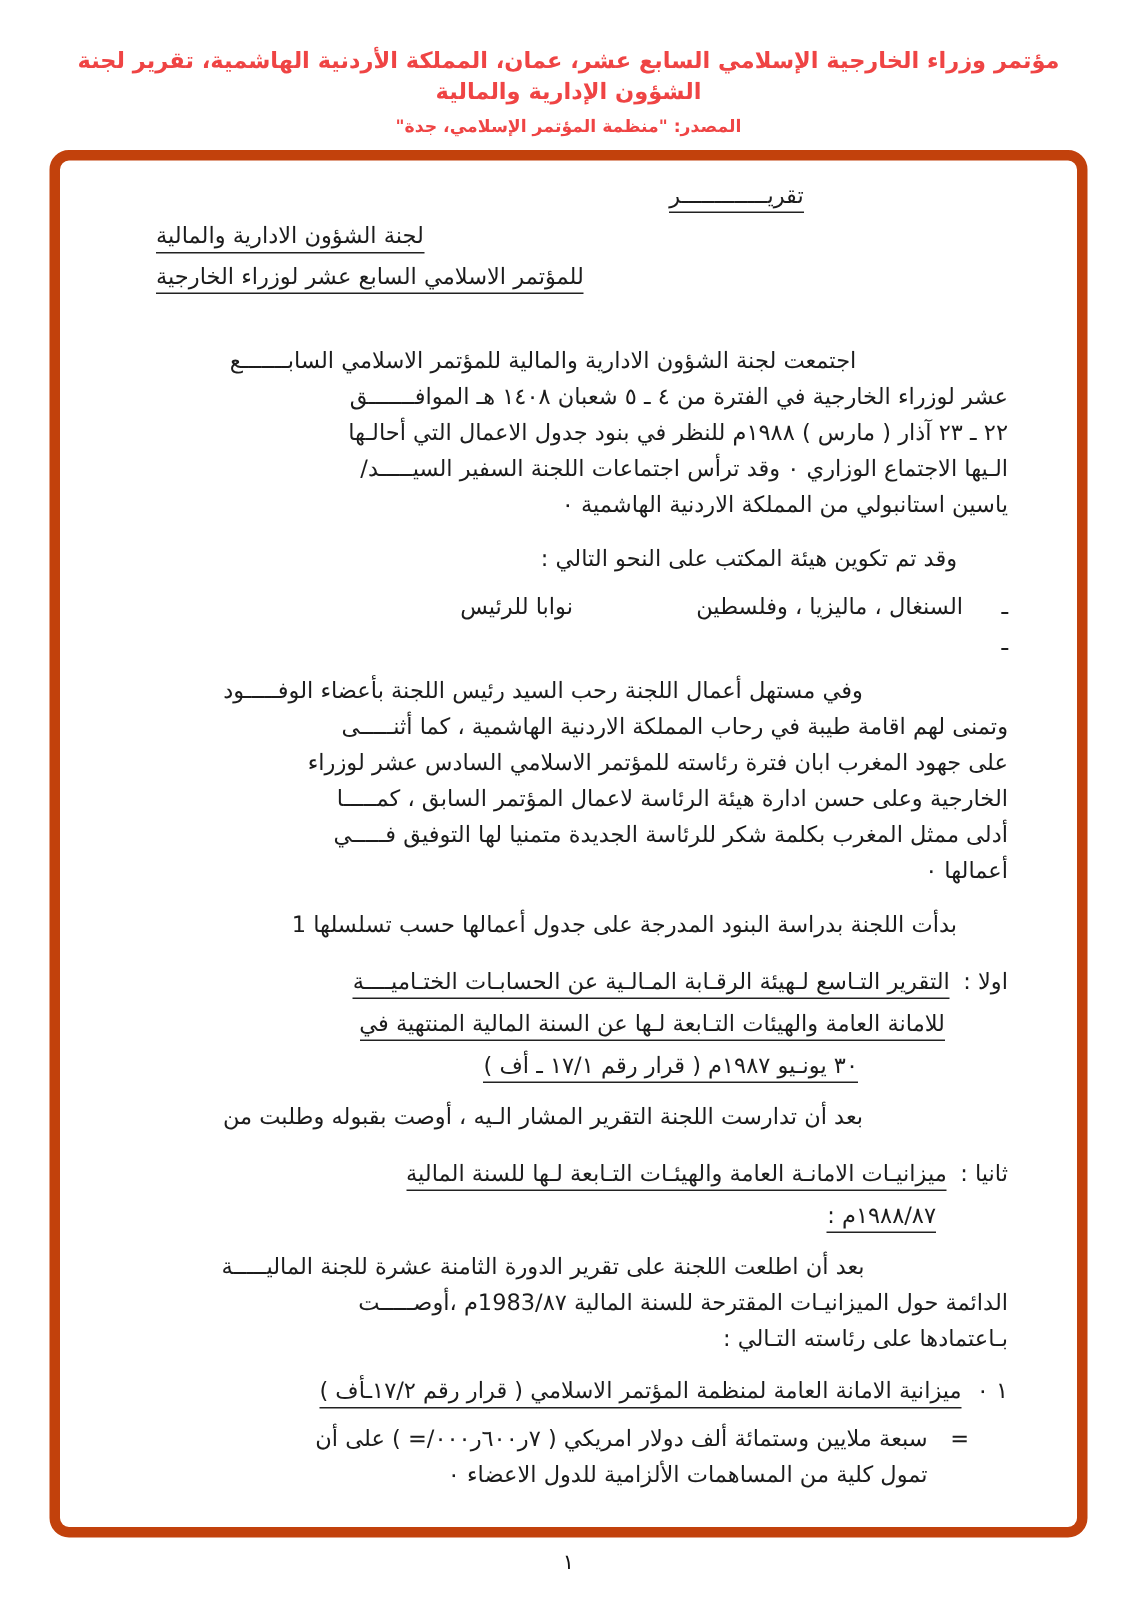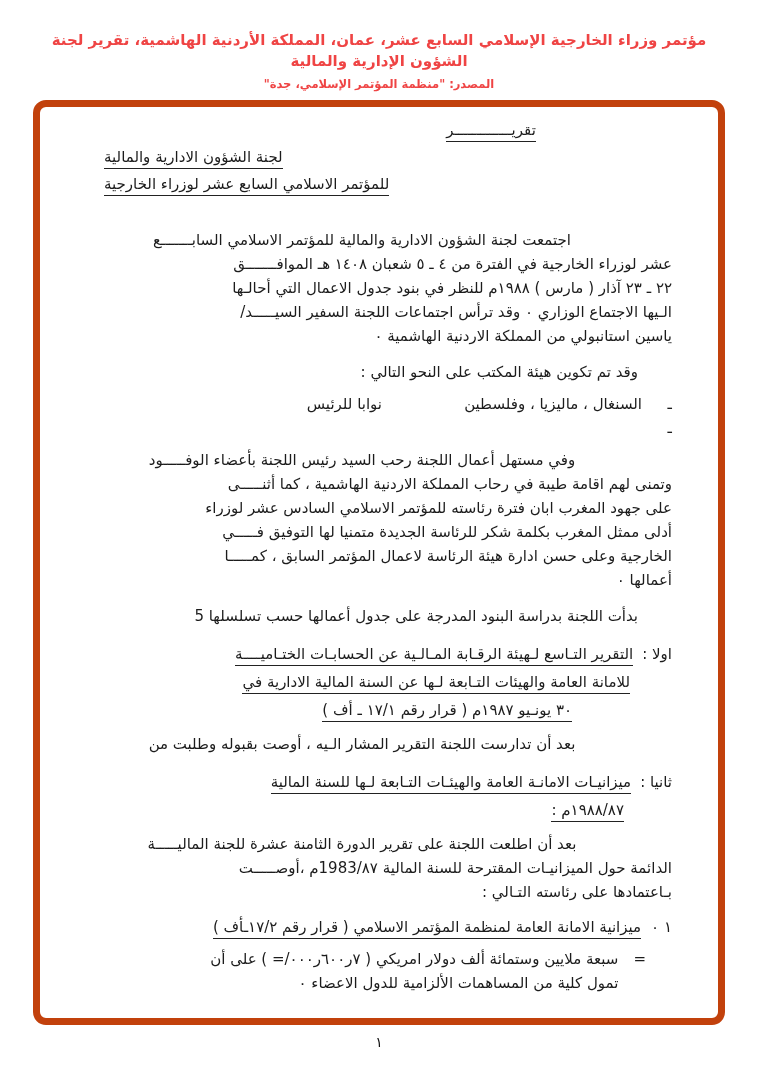--- a/index.html
+++ b/index.html
@@ -69,30 +69,30 @@
         </div>
         <div class="b-row">
           <span class="dash">ـ</span>
         </div>
       </div>
 
       <div class="para m8 ifirst">
         <div class="line">وفي  مستهل  أعمال  اللجنة  رحب  السيد  رئيس  اللجنة  بأعضاء  الوفـــــود</div>
         <div class="line">وتمنى  لهم  اقامة  طيبة  في  رحاب  المملكة  الاردنية  الهاشمية ،  كما  أثنـــــى</div>
         <div class="line">على  جهود  المغرب  ابان  فترة  رئاسته  للمؤتمر  الاسلامي  السادس عشر لوزراء</div>
+        <div class="line">الخارجية  وعلى  حسن  ادارة  هيئة  الرئاسة  لاعمال  المؤتمر  السابق ،  كمـــــا</div>
         <div class="line">أدلى  ممثل  المغرب  بكلمة   شكر  للرئاسة  الجديدة  متمنيا  لها  التوفيق  فـــــي</div>
-        <div class="line">الخارجية  وعلى  حسن  ادارة  هيئة  الرئاسة  لاعمال  المؤتمر  السابق ،  كمـــــا</div>
         <div class="line">أعمالها ٠</div>
       </div>
 
-      <div class="single m12 ind34">بدأت اللجنة  بدراسة  البنود  المدرجة  على جدول أعمالها  حسب تسلسلها 5</div>
+      <div class="single m12 ind34">بدأت اللجنة  بدراسة  البنود  المدرجة  على جدول أعمالها  حسب تسلسلها 1</div>
 
       <div class="section m12">
         <div class="line"><span class="sec-label">اولا :</span><span class="u">التقرير  التـاسع  لـهيئة  الرقـابة  المـالـية  عن  الحسابـات  الختـاميــــة </span></div>
-        <div class="line ind42"><span class="u">للامانة  العامة  والهيئات التـابعة  لـها  عن  السنة  المالية  الادارية  في </span></div>
+        <div class="line ind42"><span class="u">للامانة  العامة  والهيئات التـابعة  لـها  عن  السنة  المالية  المنتهية  في </span></div>
         <div class="line ind100"><span class="u">٣٠ يونـيو  ١٩٨٧م  (  قرار  رقم  ١٧/١ ـ  أف  ) </span></div>
       </div>
 
       <div class="para m8 ifirst">
         <div class="line">بعد  أن تدارست  اللجنة  التقرير  المشار  الـيه  ،  أوصت بقبوله  وطلبت من</div>
       </div>
 
       <div class="section m12">
         <div class="line"><span class="sec-label">ثانيا :</span><span class="u">ميزانيـات الامانـة  العامة  والهيئـات  التـابعة  لـها للسنة  المالية </span></div>
         <div class="line ind48"><span class="u">١٩٨٨/٨٧م : </span></div>

